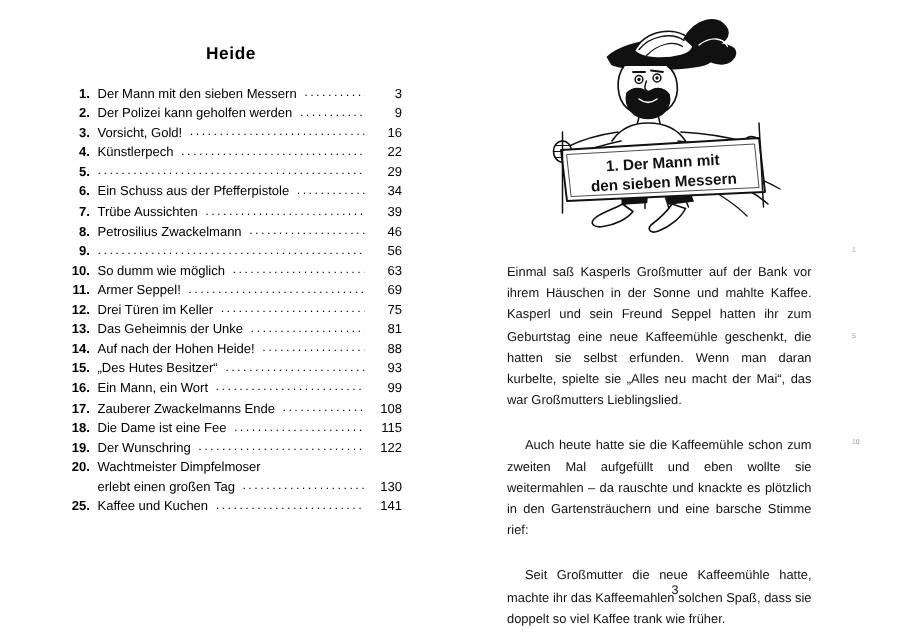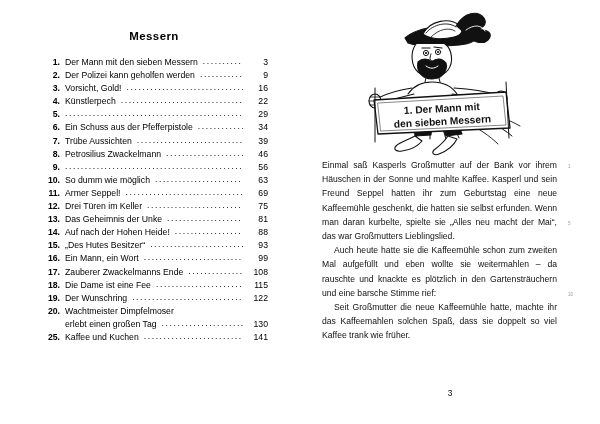--- a/index.html
+++ b/index.html
@@ -108,21 +108,21 @@
     position: absolute;
     left: 22px;
     top: 158px;
     width: 235px;
     font-size: 8.6px;
     line-height: 14.2px;
     text-align: justify;
     color: #111;
   }
   .body-text p {
-    margin: 0;
+    margin: 16px;
     text-indent: 0;
   }
   .body-text p + p { text-indent: 12px; }
 
   
   .line-numbers {
     position: absolute;
     left: 268px;
     top: 158px;
     width: 20px;
@@ -145,21 +145,21 @@
     color: #111;
   }
 </style>
 </head>
 <body>
 
 <div class="spread">
 
   <div class="page page-left">
     <div class="toc-wrap">
-      <div class="toc-title">Messern</div>
+      <div class="toc-title">Heide</div>
       <ul class="toc-list" id="toc-list">
           <li class="toc-row">
             <span class="toc-num">1</span>
             <span class="toc-label">Der Mann mit den sieben Messern</span>
             <span class="toc-dots"></span>
             <span class="toc-page">3</span>
           </li>
           <li class="toc-row">
             <span class="toc-num">2</span>
             <span class="toc-label">Der Polizei kann geholfen werden</span>

